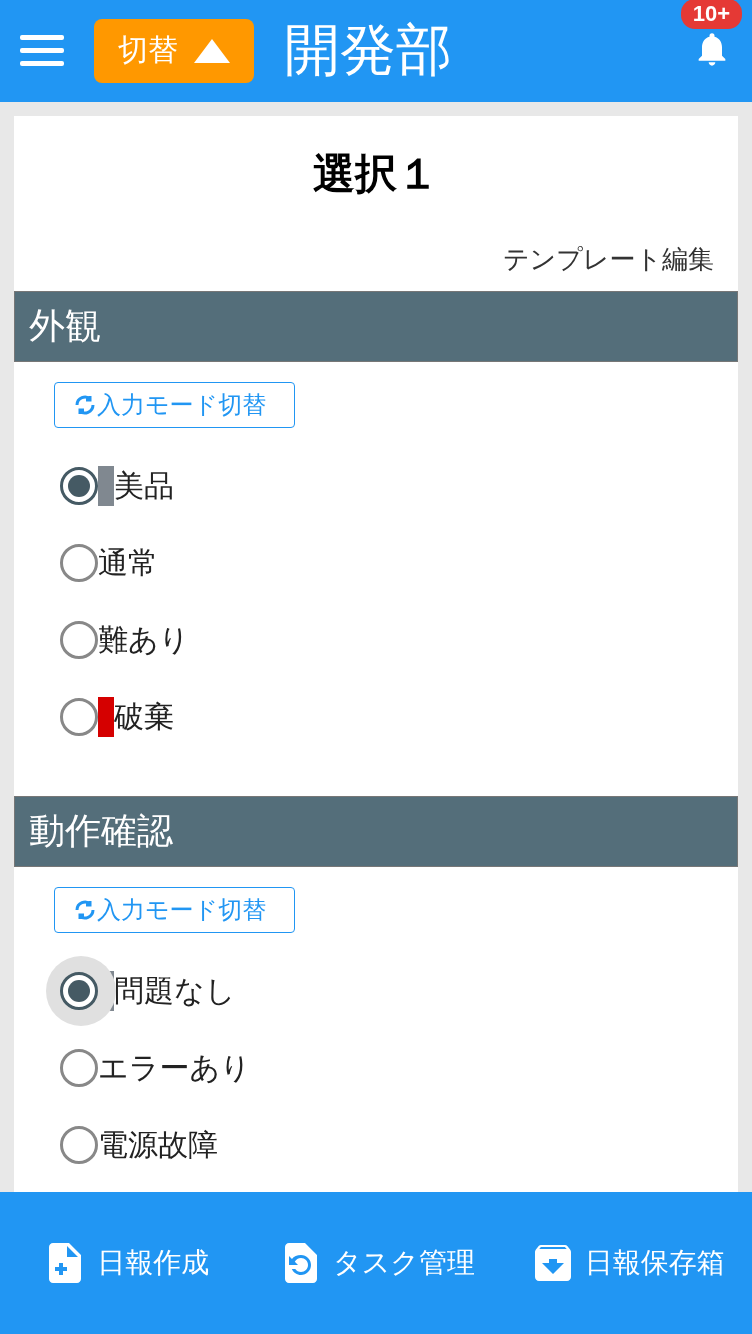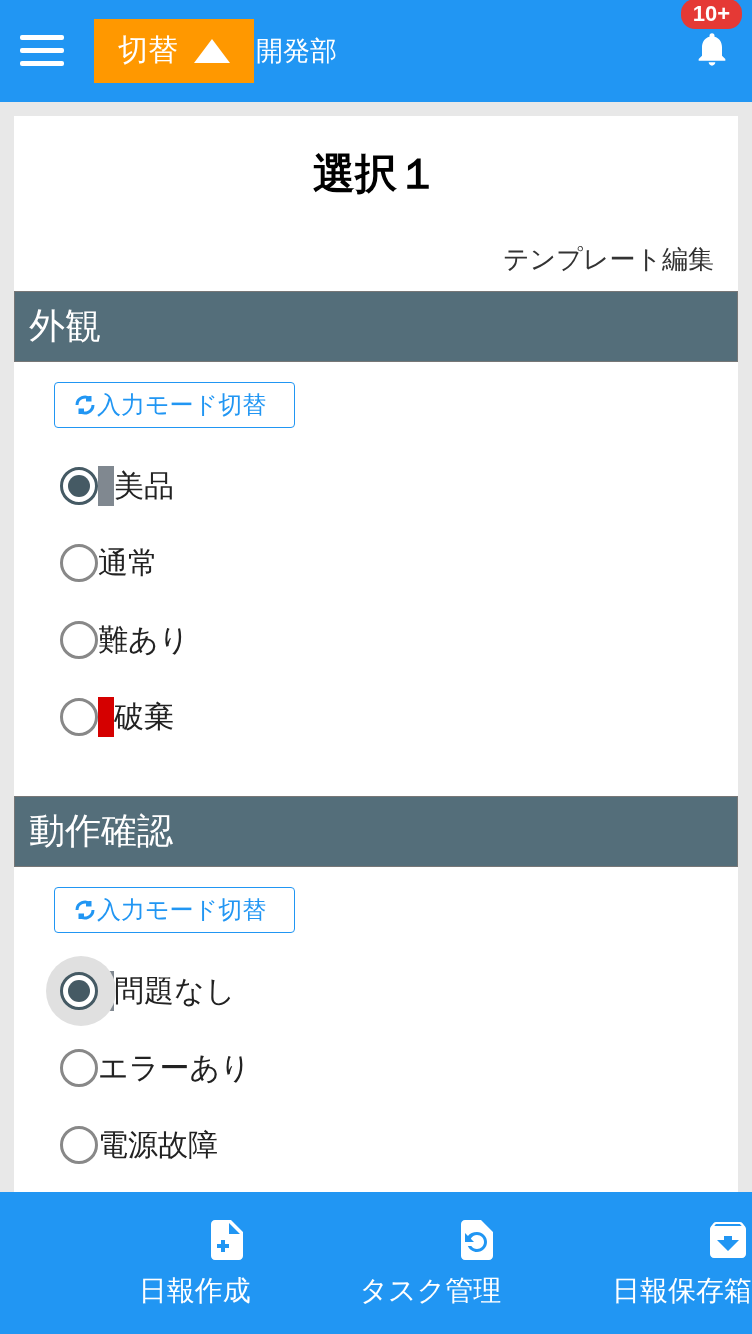--- a/index.html
+++ b/index.html
@@ -24,33 +24,33 @@
 
   .switch-btn {
     margin-left: 30px;
     background: #ff9800;
     color: #fff;
     font-size: 30px;
     height: 64px;
     padding: 0 24px;
     display: flex; align-items: center; gap: 16px;
     border: none;
-    border-radius: 0;
+    border-radius: 8px;
     cursor: pointer;
   }
   .switch-btn .tri {
     width: 0; height: 0;
     border-left: 18px solid transparent;
     border-right: 18px solid transparent;
     border-bottom: 24px solid #fff;
   }
   .header-title {
     color: #fff;
-    font-size: 27px;
-    margin-left: 2px;
+    font-size: 56px;
+    margin-left: 30px;
   }
   .bell-wrap { margin-left: auto; position: relative; cursor:pointer; }
   .bell-wrap svg { fill:#fff; width:40px; height:40px; }
   .badge {
     position:absolute; top:-30px; right:-10px;
     background:#e53935; color:#fff;
     font-size:22px; font-weight:bold;
     padding:2px 12px; border-radius:14px;
   }
 
@@ -140,21 +140,21 @@
   .opt-label { font-size:30px; color:#222; }
 
   
   .bottom-nav {
     background:#2196f3;
     height:142px;
     display:flex;
   }
   .nav-item {
     flex:1;
-    display:flex; flex-direction:column; align-items:flex-end; justify-content:center;
+    display:flex; align-items:center; justify-content:center;
     color:#fff;
     gap:8px;
     cursor:pointer;
   }
   .nav-item svg { width:48px; height:48px; fill:#fff; }
   .nav-item span { font-size:28px; }
 </style>
 </head>
 <body>
 

